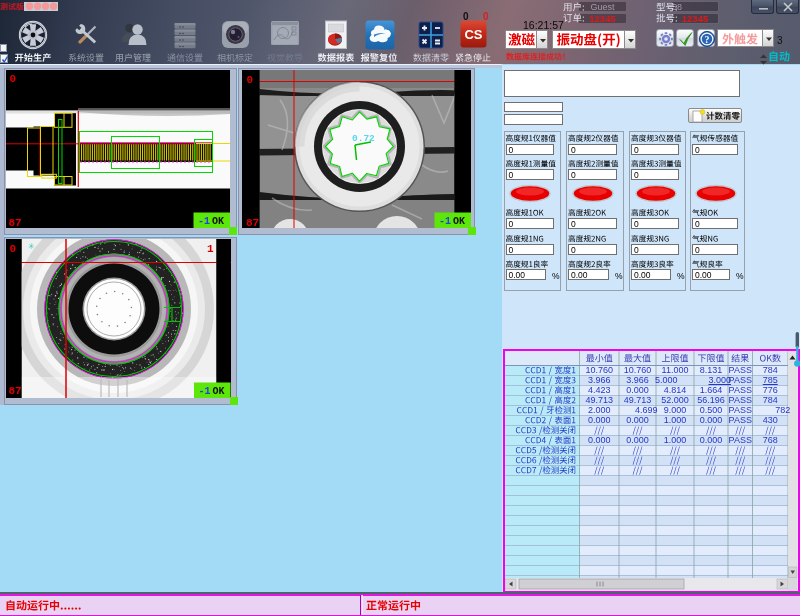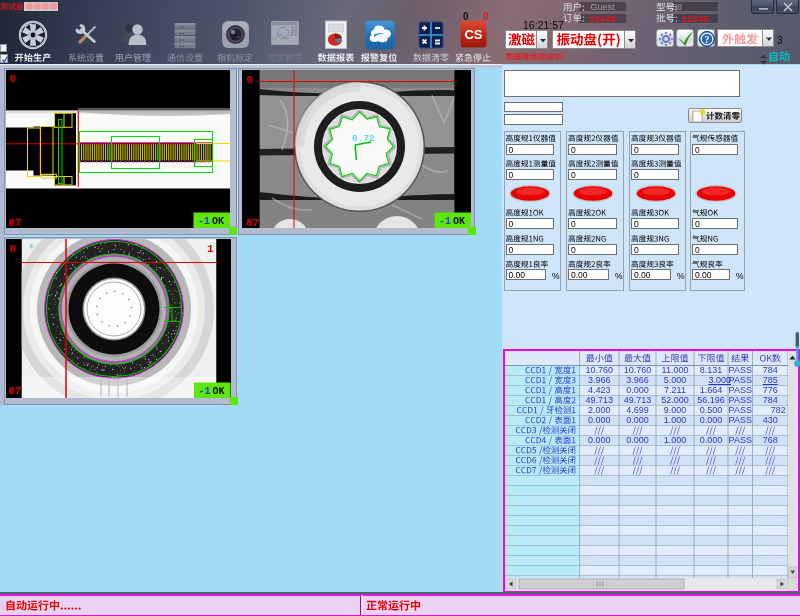--- a/index.html
+++ b/index.html
@@ -845,42 +845,42 @@
     </defs>
   </svg>
 <div style="position:absolute;left:579.25px;top:365.0px;width:40px;text-align:center;font:9px 'Liberation Sans';color:#2636c8;">10.760</div>
 <div style="position:absolute;left:617.5px;top:365.0px;width:40px;text-align:center;font:9px 'Liberation Sans';color:#2636c8;">10.760</div>
 <div style="position:absolute;left:655.0px;top:365.0px;width:40px;text-align:center;font:9px 'Liberation Sans';color:#2636c8;">11.000</div>
 <div style="position:absolute;left:691.0px;top:365.0px;width:40px;text-align:center;font:9px 'Liberation Sans';color:#2636c8;">8.131</div>
 <div style="position:absolute;left:720.25px;top:365.0px;width:40px;text-align:center;font:9px 'Liberation Sans';color:#2636c8;">PASS</div>
 <div style="position:absolute;left:750.25px;top:365.0px;width:40px;text-align:center;font:9px 'Liberation Sans';color:#2636c8;">784</div>
 <div style="position:absolute;left:579.25px;top:375.0px;width:40px;text-align:center;font:9px 'Liberation Sans';color:#2636c8;">3.966</div>
 <div style="position:absolute;left:617.5px;top:375.0px;width:40px;text-align:center;font:9px 'Liberation Sans';color:#2636c8;">3.966</div>
-<div style="position:absolute;left:655.0px;top:375.0px;width:40px;text-align:center;font:9px 'Liberation Sans';color:#2636c8;">5.000</div>
+<div style="position:absolute;left:655.0px;top:375.0px;width:40px;text-align:left;font:9px 'Liberation Sans';color:#2636c8;">5.000</div>
 <div style="position:absolute;left:691.0px;top:375.0px;width:40px;text-align:right;font:9px 'Liberation Sans';color:#2636c8;text-decoration:underline;">3.000</div>
 <div style="position:absolute;left:720.25px;top:375.0px;width:40px;text-align:center;font:9px 'Liberation Sans';color:#2636c8;">PASS</div>
 <div style="position:absolute;left:750.25px;top:375.0px;width:40px;text-align:center;font:9px 'Liberation Sans';color:#2636c8;text-decoration:underline;">785</div>
 <div style="position:absolute;left:579.25px;top:385.0px;width:40px;text-align:center;font:9px 'Liberation Sans';color:#2636c8;">4.423</div>
 <div style="position:absolute;left:617.5px;top:385.0px;width:40px;text-align:center;font:9px 'Liberation Sans';color:#2636c8;">0.000</div>
-<div style="position:absolute;left:655.0px;top:385.0px;width:40px;text-align:center;font:9px 'Liberation Sans';color:#2636c8;">7.211</div>
+<div style="position:absolute;left:655.0px;top:385.0px;width:40px;text-align:center;font:9px 'Liberation Sans';color:#2636c8;">4.814</div>
 <div style="position:absolute;left:691.0px;top:385.0px;width:40px;text-align:center;font:9px 'Liberation Sans';color:#2636c8;">1.664</div>
 <div style="position:absolute;left:720.25px;top:385.0px;width:40px;text-align:center;font:9px 'Liberation Sans';color:#2636c8;">PASS</div>
 <div style="position:absolute;left:750.25px;top:385.0px;width:40px;text-align:center;font:9px 'Liberation Sans';color:#2636c8;">776</div>
 <div style="position:absolute;left:579.25px;top:395.0px;width:40px;text-align:center;font:9px 'Liberation Sans';color:#2636c8;">49.713</div>
 <div style="position:absolute;left:617.5px;top:395.0px;width:40px;text-align:center;font:9px 'Liberation Sans';color:#2636c8;">49.713</div>
 <div style="position:absolute;left:655.0px;top:395.0px;width:40px;text-align:center;font:9px 'Liberation Sans';color:#2636c8;">52.000</div>
 <div style="position:absolute;left:691.0px;top:395.0px;width:40px;text-align:center;font:9px 'Liberation Sans';color:#2636c8;">56.196</div>
 <div style="position:absolute;left:720.25px;top:395.0px;width:40px;text-align:center;font:9px 'Liberation Sans';color:#2636c8;">PASS</div>
 <div style="position:absolute;left:750.25px;top:395.0px;width:40px;text-align:center;font:9px 'Liberation Sans';color:#2636c8;">784</div>
 <div style="position:absolute;left:579.25px;top:405.0px;width:40px;text-align:center;font:9px 'Liberation Sans';color:#2636c8;">2.000</div>
-<div style="position:absolute;left:617.5px;top:405.0px;width:40px;text-align:center;font:9px 'Liberation Sans';color:#2636c8;">4.699</div>
+<div style="position:absolute;left:617.5px;top:405.0px;width:40px;text-align:right;font:9px 'Liberation Sans';color:#2636c8;">4.699</div>
 <div style="position:absolute;left:655.0px;top:405.0px;width:40px;text-align:center;font:9px 'Liberation Sans';color:#2636c8;">9.000</div>
 <div style="position:absolute;left:691.0px;top:405.0px;width:40px;text-align:center;font:9px 'Liberation Sans';color:#2636c8;">0.500</div>
 <div style="position:absolute;left:720.25px;top:405.0px;width:40px;text-align:center;font:9px 'Liberation Sans';color:#2636c8;">PASS</div>
-<div style="position:absolute;left:750.25px;top:405.0px;width:40px;text-align:center;font:9px 'Liberation Sans';color:#2636c8;padding-left:16px;">782</div>
+<div style="position:absolute;left:750.25px;top:405.0px;width:40px;text-align:right;font:9px 'Liberation Sans';color:#2636c8;padding-left:16px;">782</div>
 <div style="position:absolute;left:579.25px;top:415.0px;width:40px;text-align:center;font:9px 'Liberation Sans';color:#2636c8;">0.000</div>
 <div style="position:absolute;left:617.5px;top:415.0px;width:40px;text-align:center;font:9px 'Liberation Sans';color:#2636c8;">0.000</div>
 <div style="position:absolute;left:655.0px;top:415.0px;width:40px;text-align:center;font:9px 'Liberation Sans';color:#2636c8;">1.000</div>
 <div style="position:absolute;left:691.0px;top:415.0px;width:40px;text-align:center;font:9px 'Liberation Sans';color:#2636c8;">0.000</div>
 <div style="position:absolute;left:720.25px;top:415.0px;width:40px;text-align:center;font:9px 'Liberation Sans';color:#2636c8;">PASS</div>
 <div style="position:absolute;left:750.25px;top:415.0px;width:40px;text-align:center;font:9px 'Liberation Sans';color:#2636c8;">430</div>
 <div style="position:absolute;left:579.25px;top:435.0px;width:40px;text-align:center;font:9px 'Liberation Sans';color:#2636c8;">0.000</div>
 <div style="position:absolute;left:617.5px;top:435.0px;width:40px;text-align:center;font:9px 'Liberation Sans';color:#2636c8;">0.000</div>
 <div style="position:absolute;left:655.0px;top:435.0px;width:40px;text-align:center;font:9px 'Liberation Sans';color:#2636c8;">1.000</div>
 <div style="position:absolute;left:691.0px;top:435.0px;width:40px;text-align:center;font:9px 'Liberation Sans';color:#2636c8;">0.000</div>

